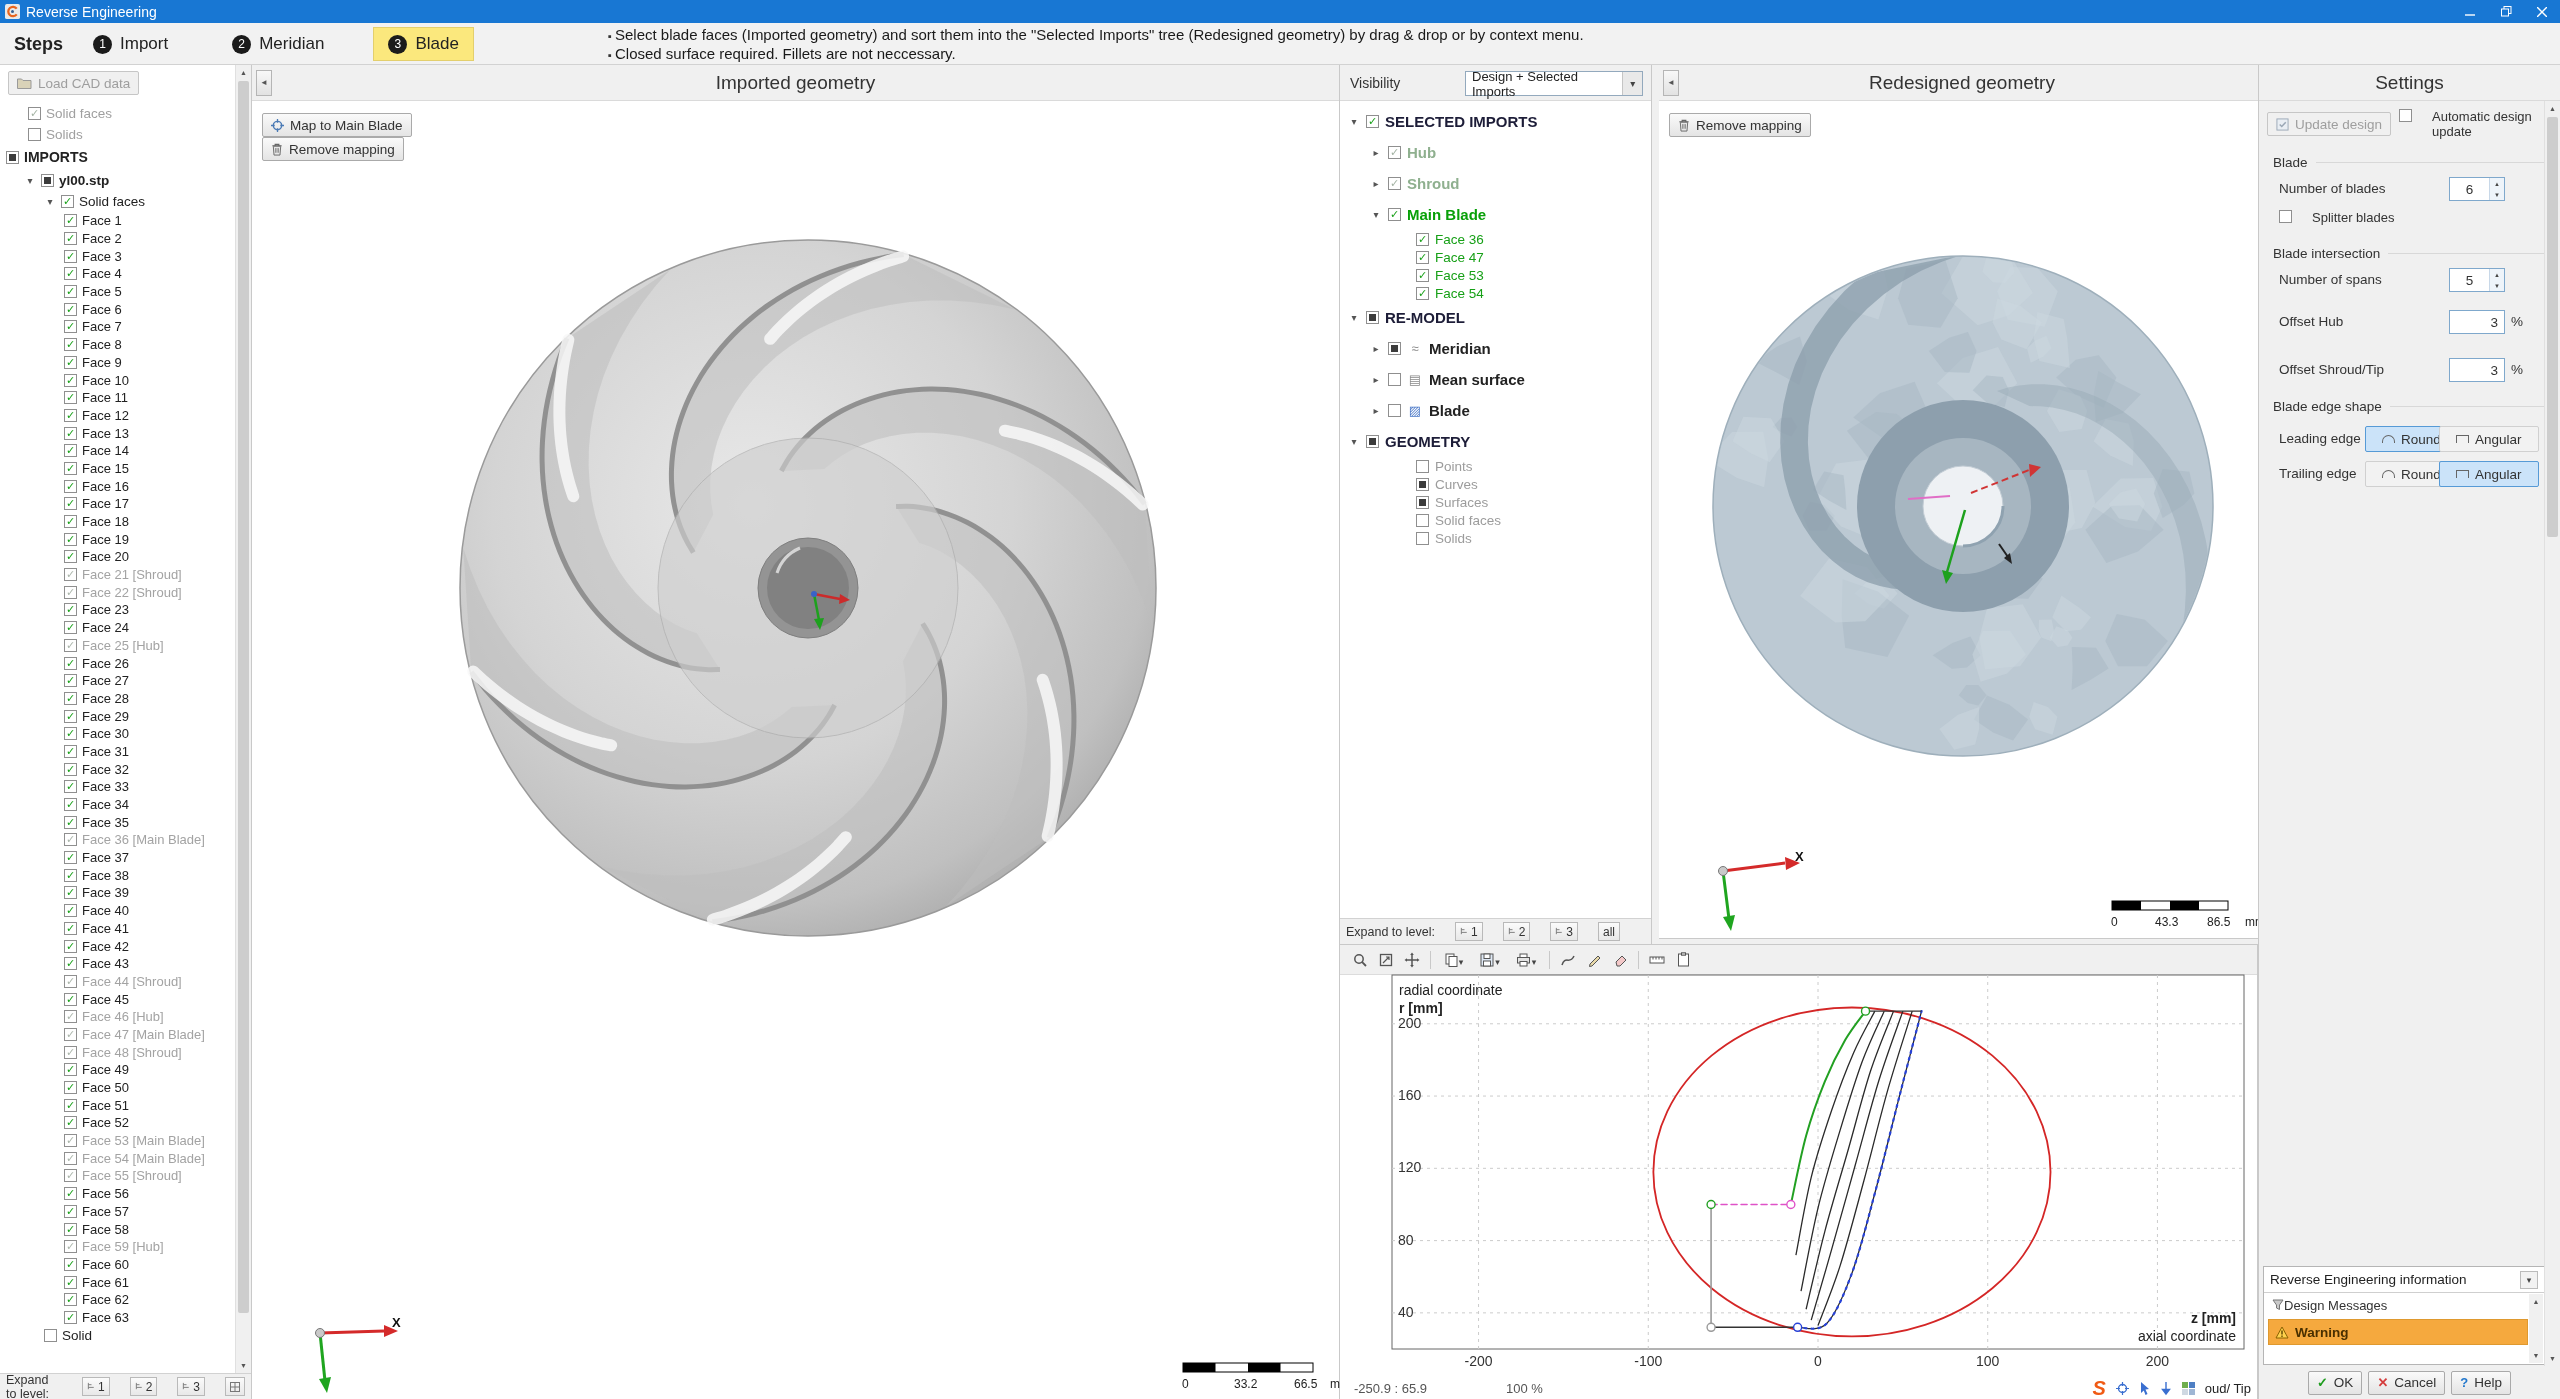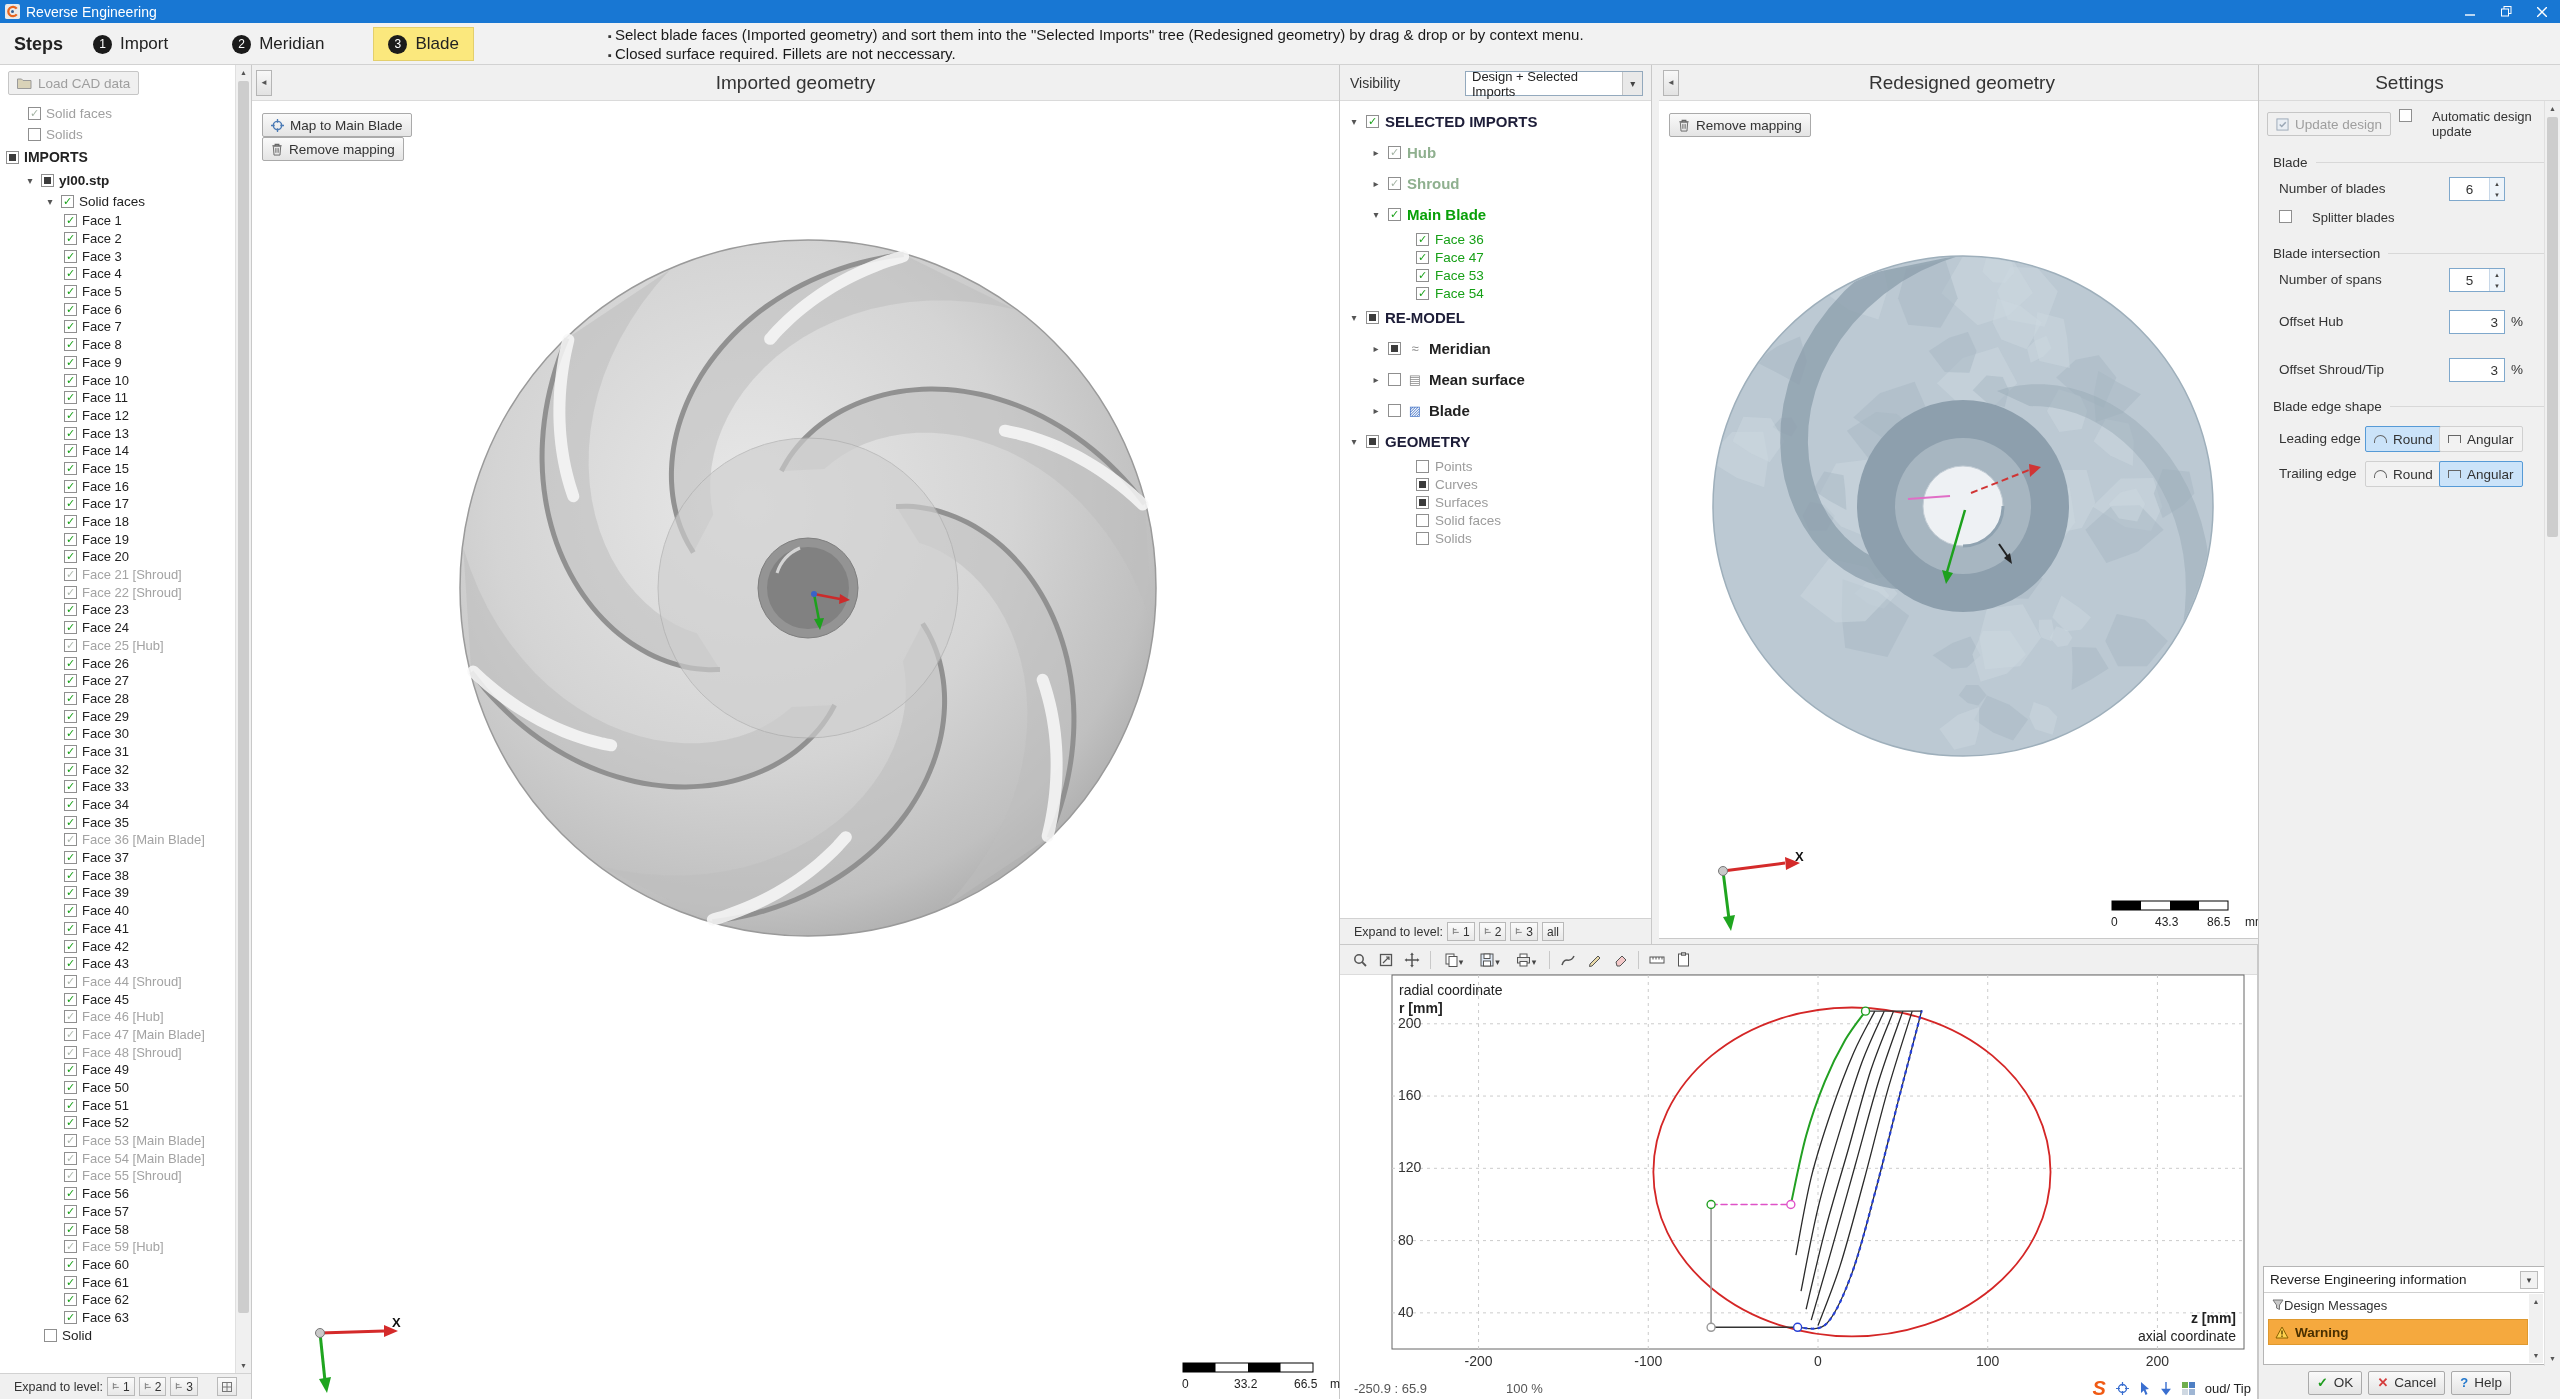--- a/index.html
+++ b/index.html
@@ -46,21 +46,21 @@
 .load-row{margin:0 0 8px 8px}
 .trow{display:flex;align-items:center;gap:5px;font-size:13.5px;height:21px}
 .trow.bold .flabel{font-weight:bold}
 .trow .flabel{overflow:hidden;text-overflow:ellipsis}
 .dimtext .flabel{color:#a0a0a0}
 .pad28{padding-left:28px}.pad6{padding-left:6px}.pad24{padding-left:24px}.pad44{padding-left:44px}
 #faces-list .trow{height:17.7px;padding-left:64px;font-size:13px}
 #faces-list .cb::after{content:"✓";color:#18a018}
 #faces-list .dim-true .cb::after{color:#abb6ab}
 #faces-list .dim-true .flabel{color:#a3a3a3}
-.bottom-bar{position:absolute;left:0;right:0;bottom:0;height:26px;background:#f0f0f0;border-top:1px solid #d2d2d2;display:flex;align-items:center;gap:4px;padding:0 14px;font-size:12.5px;color:#333}
+.bottom-bar{position:absolute;left:0;right:0;bottom:0;height:26px;background:#f0f0f0;border-top:1px solid #d2d2d2;display:flex;align-items:center;gap:20px;padding:0 6px;font-size:12.5px;color:#333}
 .mini-btn{display:inline-flex;align-items:center;gap:2px;border:1px solid #b9b9b9;background:linear-gradient(#fbfbfb,#e8e8e8);height:19px;padding:0 4px;font-size:12px}
 .mini-btn.pushright{margin-left:auto}
 .vscroll{position:absolute;width:16px;background:#f0f0f0;border-left:1px solid #e0e0e0}
 .varrow{height:15px;display:flex;align-items:center;justify-content:center;font-size:7px;color:#555}
 .varrow.up::before{content:"▲"}
 .varrow.dn::before{content:"▼"}
 .vthumb{position:absolute;left:2px;right:2px;background:#cdcdcd;border-radius:2px}
 
 
 #imported-panel{position:absolute;left:252px;top:65px;width:1088px;height:1334px;background:#fff;border-right:1px solid #c9c9c9}
@@ -119,21 +119,21 @@
 .srow{position:relative;height:26px;margin-top:6px;font-size:13.5px;color:#333}
 .srow .slabel{position:absolute;left:20px;line-height:26px;white-space:nowrap}
 .spin,.numbox{position:absolute;left:190px;top:1px;width:56px;height:24px;background:#fff;border:1px solid #7fa8cc;display:flex;align-items:center}
 .spin-val{flex:1;text-align:center;font-size:13.5px}
 .numbox .spin-val{text-align:right;padding-right:6px}
 .spin-btns{width:15px;height:100%;display:flex;flex-direction:column;border-left:1px solid #c8d8e8}
 .spin-btns span{flex:1;display:flex;align-items:center;justify-content:center;background:#eef4fa;color:#444}
 .spin-btns .su::before{content:"▲";font-size:6px}
 .spin-btns .sd::before{content:"▼";font-size:6px}
 .unit{position:absolute;left:252px;line-height:26px}
-.edge-btn{position:absolute;top:0;height:26px;display:inline-flex;align-items:center;gap:6px;padding:0 8px;font-size:13.5px;background:#f2f2f2;border:1px solid #d0d0d0;border-radius:2px}
+.edge-btn{position:absolute;top:0;height:26px;display:inline-flex;align-items:center;gap:6px;padding:0 16px;font-size:13.5px;background:#f2f2f2;border:1px solid #d0d0d0;border-radius:2px}
 .edge-btn.sel{background:#cbe3f9;border-color:#569ad6}
 .edge-ico{width:13px;height:8px;border:1.5px solid #666;border-bottom:none}
 .edge-ico.round{border-radius:8px 8px 0 0}
 #le-round,#te-round{left:106px}
 #le-angular,#te-angular{left:180px}
 
 
 .info-box{position:absolute;left:4px;top:1201px;width:282px;height:99px;background:#fff;border:1px solid #b5b5b5}
 .info-head{height:26px;border-bottom:1px solid #cfcfcf;display:flex;align-items:center;padding:0 6px;font-size:13.5px;color:#222}
 .info-head .dd-btn{margin-left:auto;width:18px;height:18px;border:1px solid #bbb;background:#f2f2f2;display:flex;align-items:center;justify-content:center}

